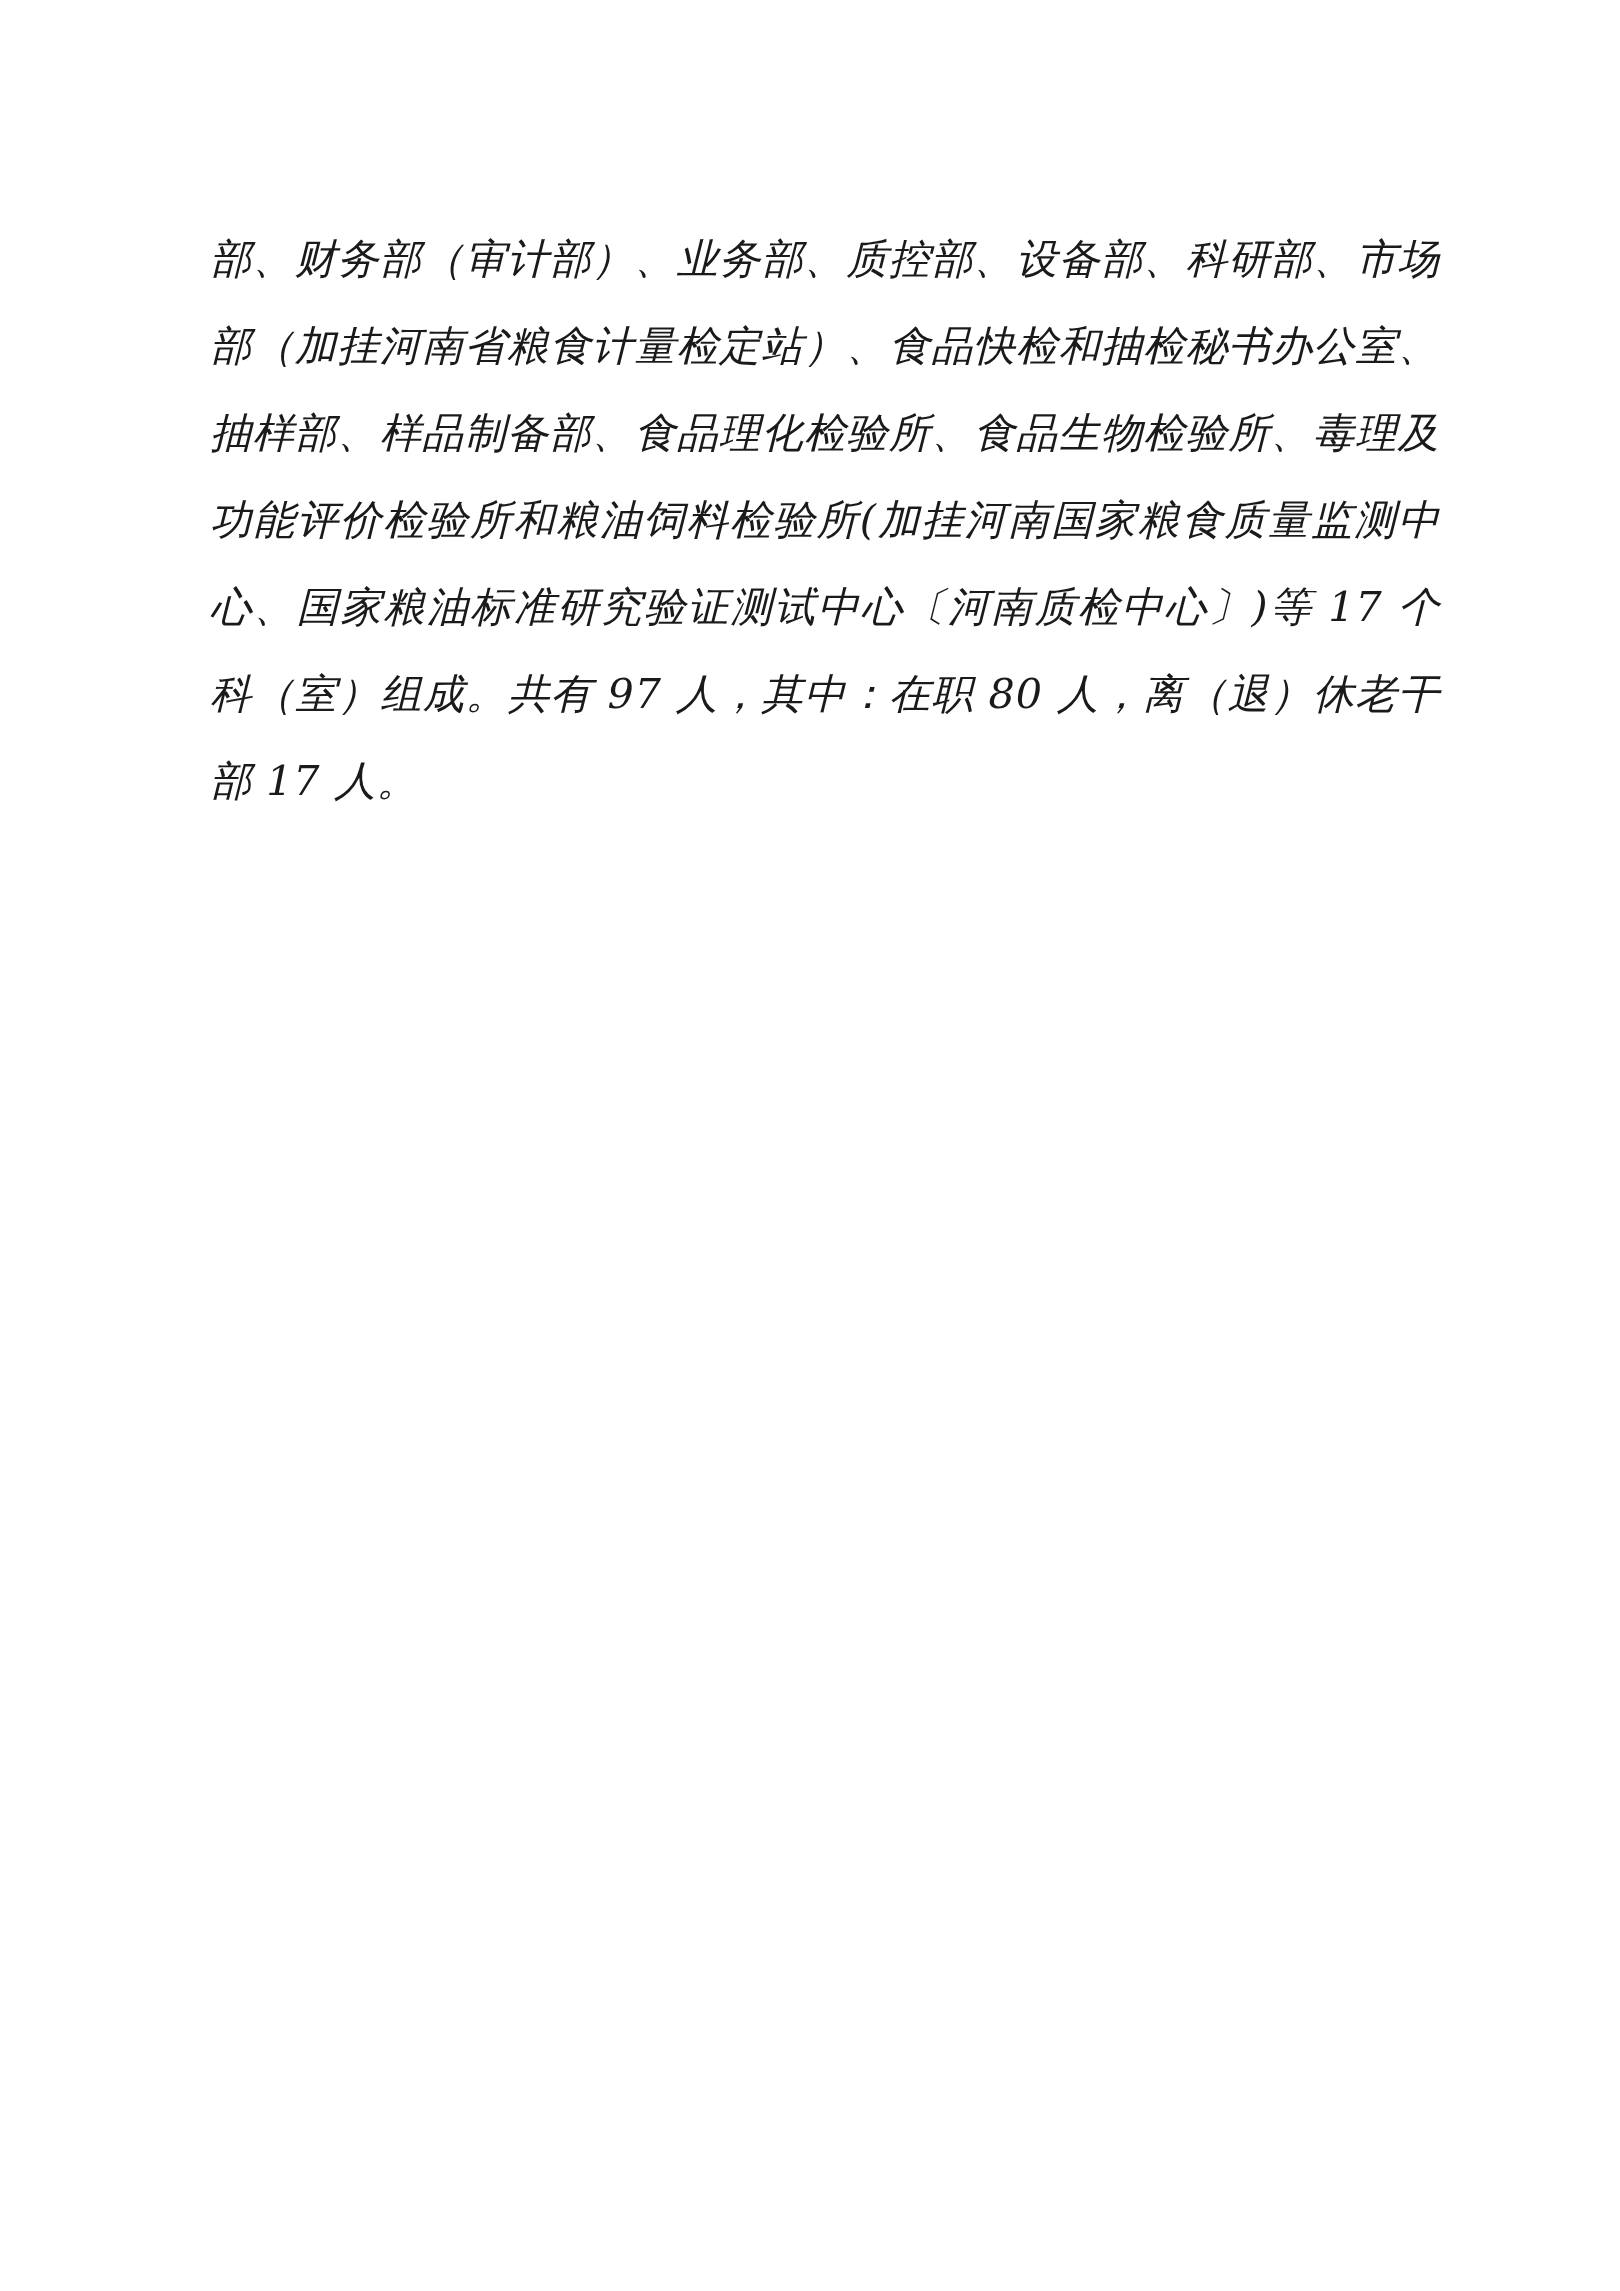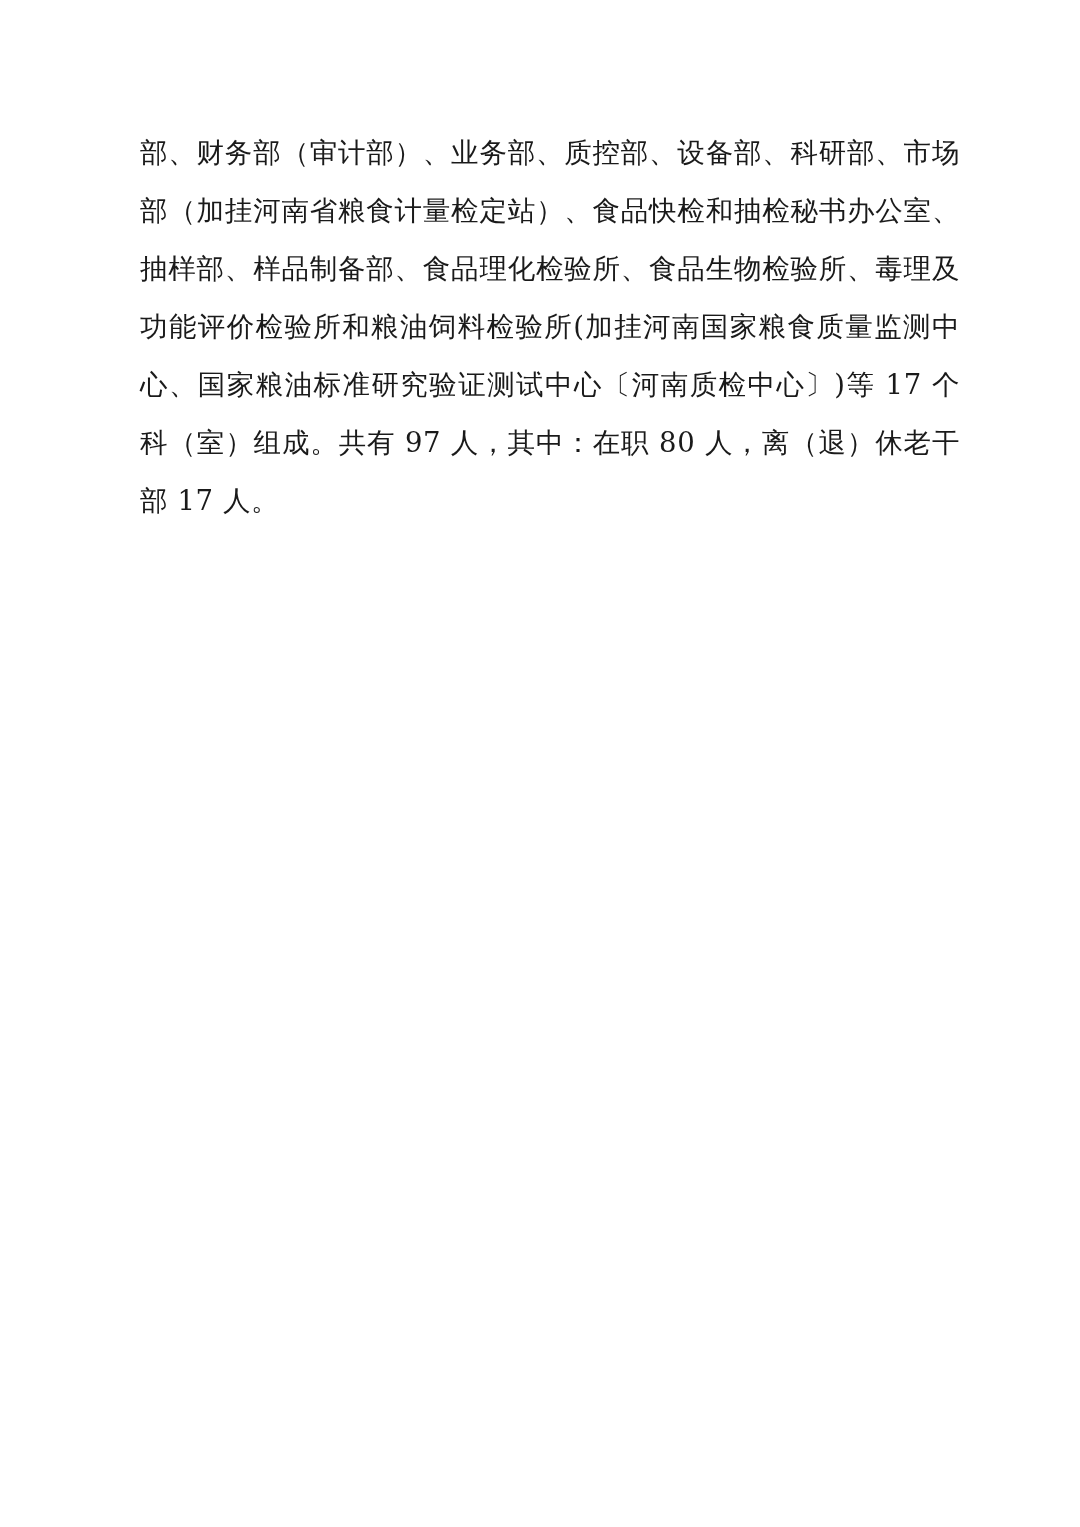--- a/index.html
+++ b/index.html
@@ -12,22 +12,23 @@
     width: 1080px;
     height: 1527px;
     background: #ffffff;
     margin: 0 auto;
     overflow: hidden;
     font-family: "DejaVu Serif", "Liberation Serif", serif;
   }
   .doc-body {
     position: absolute;
     left: 140px;
-    top: 123px;
+    top: 144px;
     width: 820px;
+    font-style: italic;
   }
   .para {
     margin: 0;
     font-size: 27.5px;
     line-height: 58px;
     color: #1a1a1a;
     text-align: justify;
     text-justify: inter-ideograph;
     letter-spacing: 0.6px;
     font-weight: 400;

